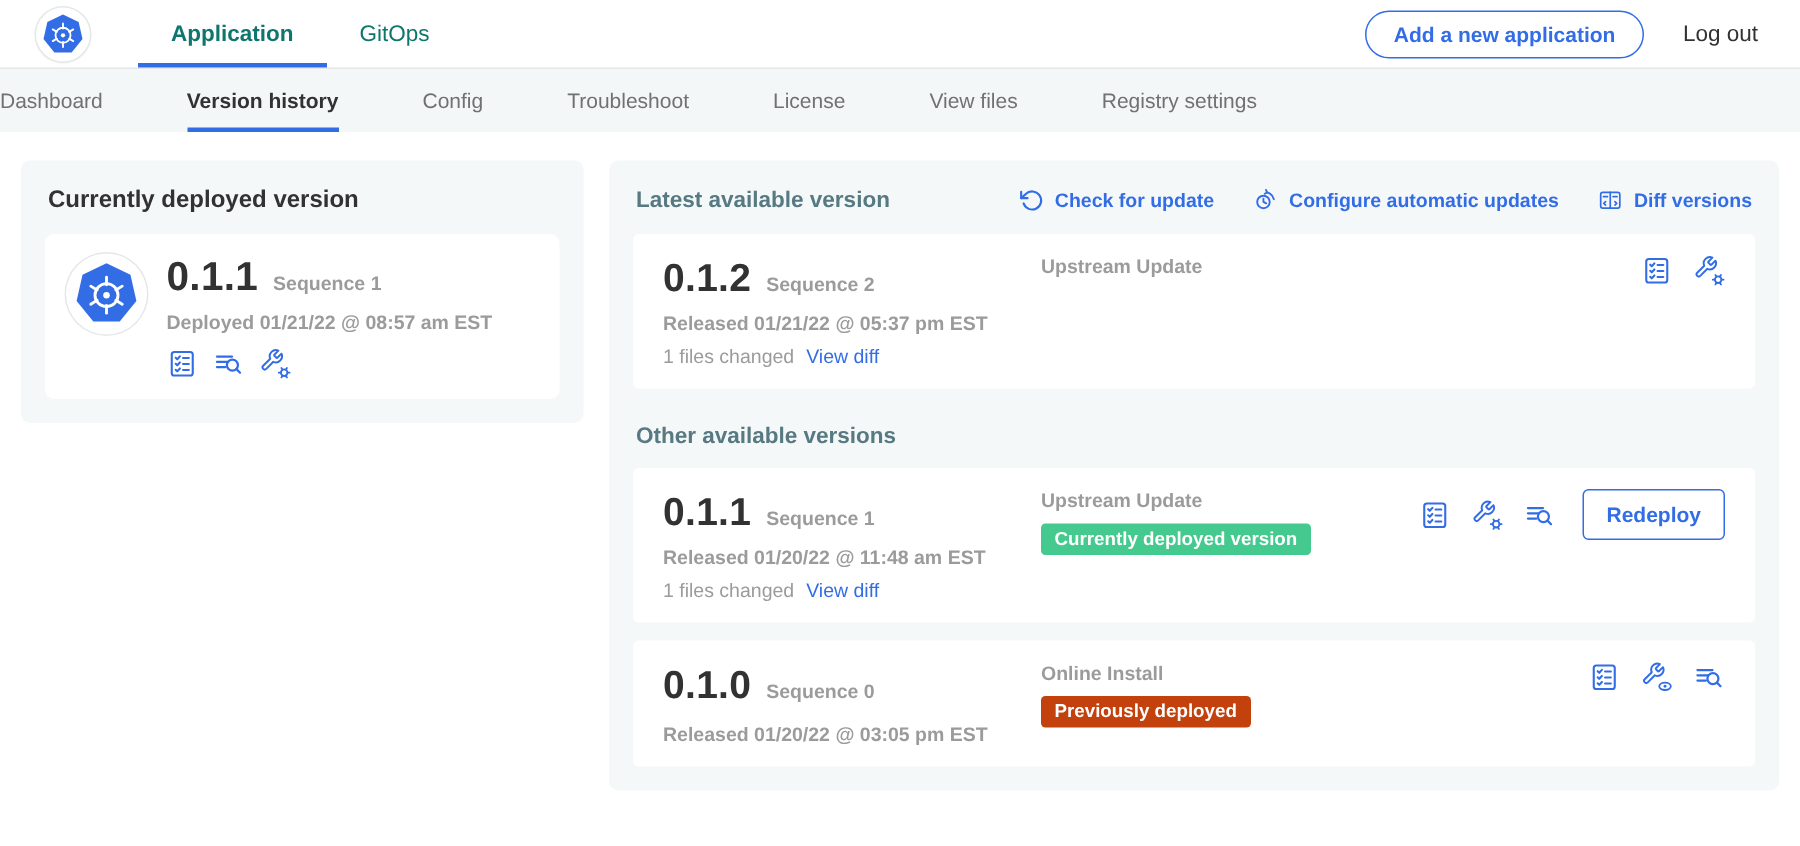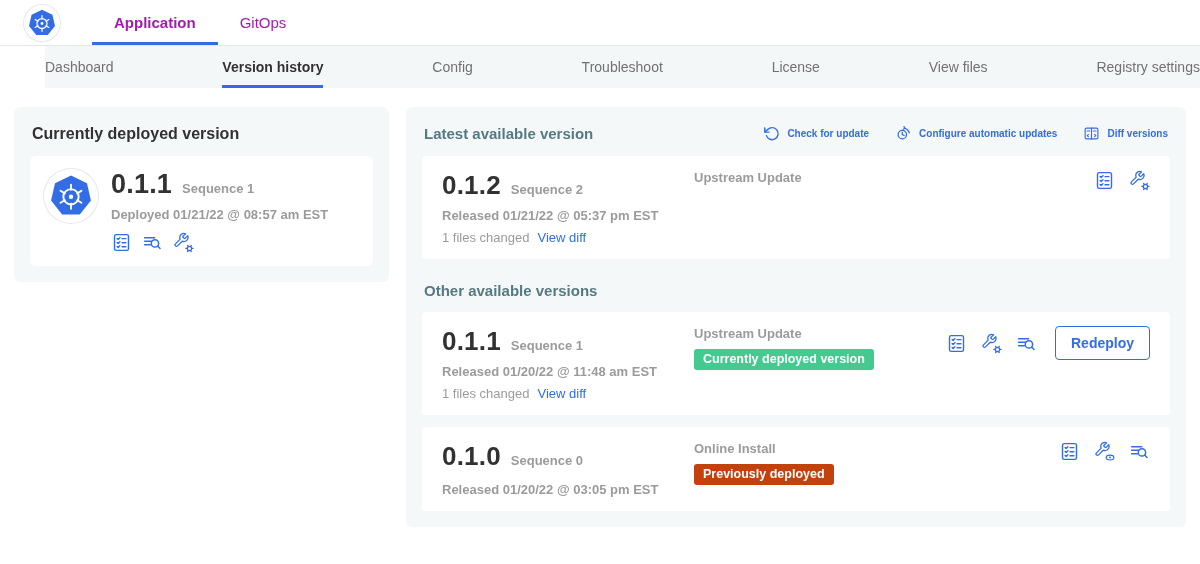--- a/index.html
+++ b/index.html
@@ -13,35 +13,35 @@
   }
   .logo-badge {
     align-self: center; width: 36px; height: 36px; border-radius: 50%;
     background: #fff; box-shadow: 0 0 0 1px #e4e8ea, 0 1px 2px rgba(0,0,0,.08);
     display: flex; align-items: center; justify-content: center; flex-shrink: 0;
   }
   .logo-badge svg { width: 30px; height: 30px; }
   .header-nav { display: flex; margin-left: 32px; }
   .header-tab {
     display: flex; align-items: center; padding: 0 22px; font-size: 15px;
-    color: #a21caf; cursor: pointer; border-bottom: 3px solid transparent; padding-top: 3px;
+    color: #0f766e; cursor: pointer; border-bottom: 3px solid transparent; padding-top: 3px;
   }
   .header-tab.active { font-weight: 700; border-bottom-color: #326de6; }
   .header-right { margin-left: auto; display: flex; align-items: center; gap: 26px; }
   .add-app-btn {
     background: #fff; border: 1px solid #326de6; color: #326de6;
     border-radius: 17px; padding: 7px 18px; font-size: 14px; font-weight: 700;
     font-family: inherit; cursor: pointer;
   }
   .logout { font-size: 15px; color: #323232; cursor: pointer; }
 
   
   .subnav {
-    height: 42px; background: #f4f7f8; display: flex; justify-content: space-between;
-    align-items: stretch; gap: 56px; margin-left: 45px;
+    height: 42px; background: #f4f7f8; display: flex; justify-content: flex-start;
+    align-items: stretch; gap: 56px;
   }
   .subnav-tab {
     display: flex; align-items: center; font-size: 14px; color: #717171;
     cursor: pointer; border-bottom: 3px solid transparent; padding-top: 3px;
   }
   .subnav-tab.active { color: #323232; font-weight: 700; border-bottom-color: #326de6; }
 
   
   .content { display: flex; align-items: flex-start; gap: 17px; padding: 19px 14px; }
   .panel { background: #f5f8f9; border-radius: 6px; padding: 16px; }
@@ -65,21 +65,21 @@
   .icon { width: 21px; height: 21px; color: #326de6; cursor: pointer; flex-shrink: 0; }
   .icon-sm { width: 17px; height: 17px; }
 
   
   .versions-panel { flex: 1; }
   .panel-head { display: flex; justify-content: space-between; align-items: center; margin: 2px 2px 14px; }
   .panel-title { font-size: 15px; font-weight: 600; color: #577981; }
   .panel-actions { display: flex; align-items: center; gap: 26px; }
   .action-link {
     display: flex; align-items: center; gap: 7px; color: #326de6;
-    font-size: 10px; font-weight: 700; cursor: pointer;
+    font-size: 13px; font-weight: 700; cursor: pointer;
   }
   .vcard {
     background: #fff; border-radius: 4px; padding: 14px 20px;
     display: flex; align-items: flex-start; min-height: 84px;
   }
   .vcard-left { width: 252px; flex-shrink: 0; }
   .vcard-mid { flex: 1; }
   .files-row { display: flex; align-items: baseline; gap: 8px; margin-top: 7px; }
   .files-txt { font-size: 13px; color: #9b9b9b; }
   .view-diff { font-size: 13px; font-weight: 400; color: #326de6; cursor: pointer; }
@@ -196,20 +196,24 @@
       </svg>
   </div>
   <nav class="header-nav">
     <div class="header-tab active">
       <span>Application</span>
     </div>
     <div class="header-tab">
       <span>GitOps</span>
     </div>
   </nav>
+  <div class="header-right">
+    <button class="add-app-btn">Add a new application</button>
+    <span class="logout">Log out</span>
+  </div>
 </header>
 
 <nav class="subnav">
   <div class="subnav-tab">
       <span>Dashboard</span>
     </div>
   <div class="subnav-tab active">
       <span>Version history</span>
     </div>
   <div class="subnav-tab">

